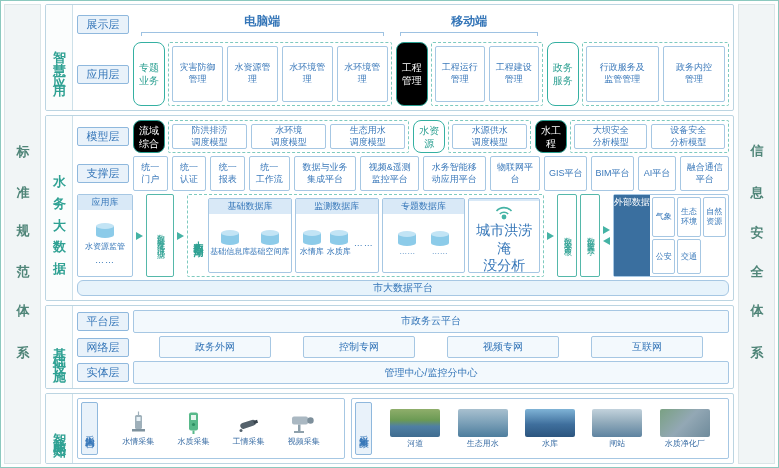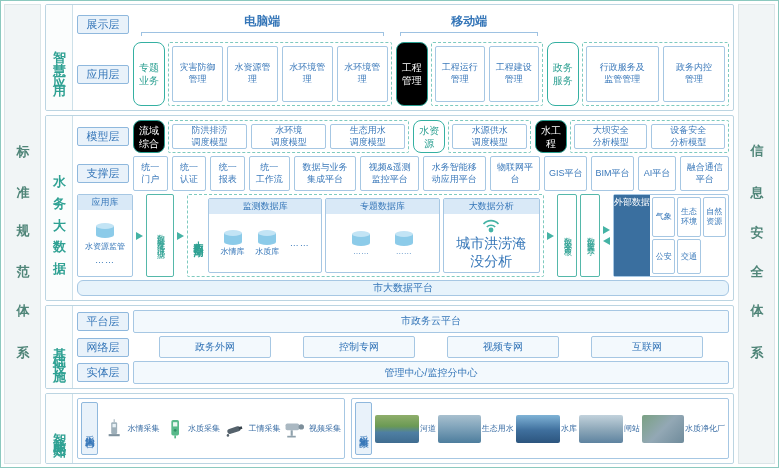--- a/index.html
+++ b/index.html
@@ -54,21 +54,21 @@
   .ext-body{flex:1;display:grid;grid-template-columns:repeat(3,1fr);gap:2px;padding:2px}
   .ext-item{border:1px solid #a6c7e3;border-radius:2px;color:#3576b8;font-size:8px;line-height:1.2;display:flex;align-items:center;justify-content:center;text-align:center;white-space:pre-line;min-height:16px}
   .platform-bar{flex:0 0 15px;background:#e7f3fb;border:1px solid #a6c7e3;border-radius:6px;color:#3576b8;font-size:10px;display:flex;align-items:center;justify-content:center}
   .wide-box{flex:1;border:1px solid #a6c7e3;border-radius:2px;background:#f3f9fd;color:#3576b8;font-size:10px;display:flex;align-items:center;justify-content:center}
   .net-row{flex:1;display:flex;align-items:stretch;justify-content:space-evenly;gap:6px}
   .net-box{flex:0 0 112px;border:1px solid #a6c7e3;border-radius:2px;background:#f3f9fd;color:#3576b8;font-size:10px;display:flex;align-items:center;justify-content:center}
   .panel{border:1px solid #a6c7e3;border-radius:2px;display:flex;gap:3px;padding:3px;min-width:0}
   .panel-label{flex:0 0 17px;background:#e9f2fa;border:1px solid #8fb8dd;border-radius:2px;display:flex;align-items:center;justify-content:center}
   .panel-label .v-text{color:#3576b8;font-size:10px;letter-spacing:1px;margin-bottom:-1px}
   .sense-items{flex:1;display:flex;align-items:center;justify-content:space-evenly;gap:2px;min-width:0}
-  .sense-item{display:flex;flex-direction:row;align-items:center;gap:1px;min-width:0}
+  .sense-item{display:flex;flex-direction:column;align-items:center;gap:1px;min-width:0}
   .sense-label{font-size:8px;color:#3b6ea5;white-space:nowrap}
   .photo{width:50px;height:28px;border-radius:2px}
   .p0{background:linear-gradient(180deg,#8fae6b 0%,#6b9a54 40%,#4f7fa3 62%,#3f6c90 100%)}
   .p1{background:linear-gradient(180deg,#a8c0cf 0%,#7fa3ba 45%,#4d7d9d 100%)}
   .p2{background:linear-gradient(180deg,#7fb3d6 0%,#3f6f9d 55%,#2c557e 100%)}
   .p3{background:linear-gradient(135deg,#7aa183 0%,#93a8b5 50%,#6f8b9b 100%)}
   .p4{background:linear-gradient(180deg,#c2d2dc 0%,#8fa9ba 50%,#5e83a0 100%)}
   .p5{background:linear-gradient(180deg,#9aa7b2 0%,#7a8a96 50%,#5b6c79 100%)}
 </style>
 </head>
@@ -210,20 +210,33 @@
           <span class="arrow"></span>
           <div class="vbox filter">
             <span class="v-text">数据标准化清洗过滤</span>
           </div>
           <span class="arrow"></span>
           <div class="lake">
             <div class="lake-label">
               <span class="v-text">大数据湖</span>
             </div>
             <div class="lake-box">
+              <div class="blk-head">基础数据库</div>
+              <div class="lake-body">
+                <div class="db">
+                  <span class="cyl"></span>
+                  <span class="db-label">基础信息库</span>
+                </div>
+                <div class="db">
+                  <span class="cyl"></span>
+                  <span class="db-label">基础空间库</span>
+                </div>
+              </div>
+            </div>
+            <div class="lake-box">
               <div class="blk-head">监测数据库</div>
               <div class="lake-body">
                 <div class="db">
                   <span class="cyl"></span>
                   <span class="db-label">水情库</span>
                 </div>
                 <div class="db">
                   <span class="cyl"></span>
                   <span class="db-label">水质库</span>
                 </div>

